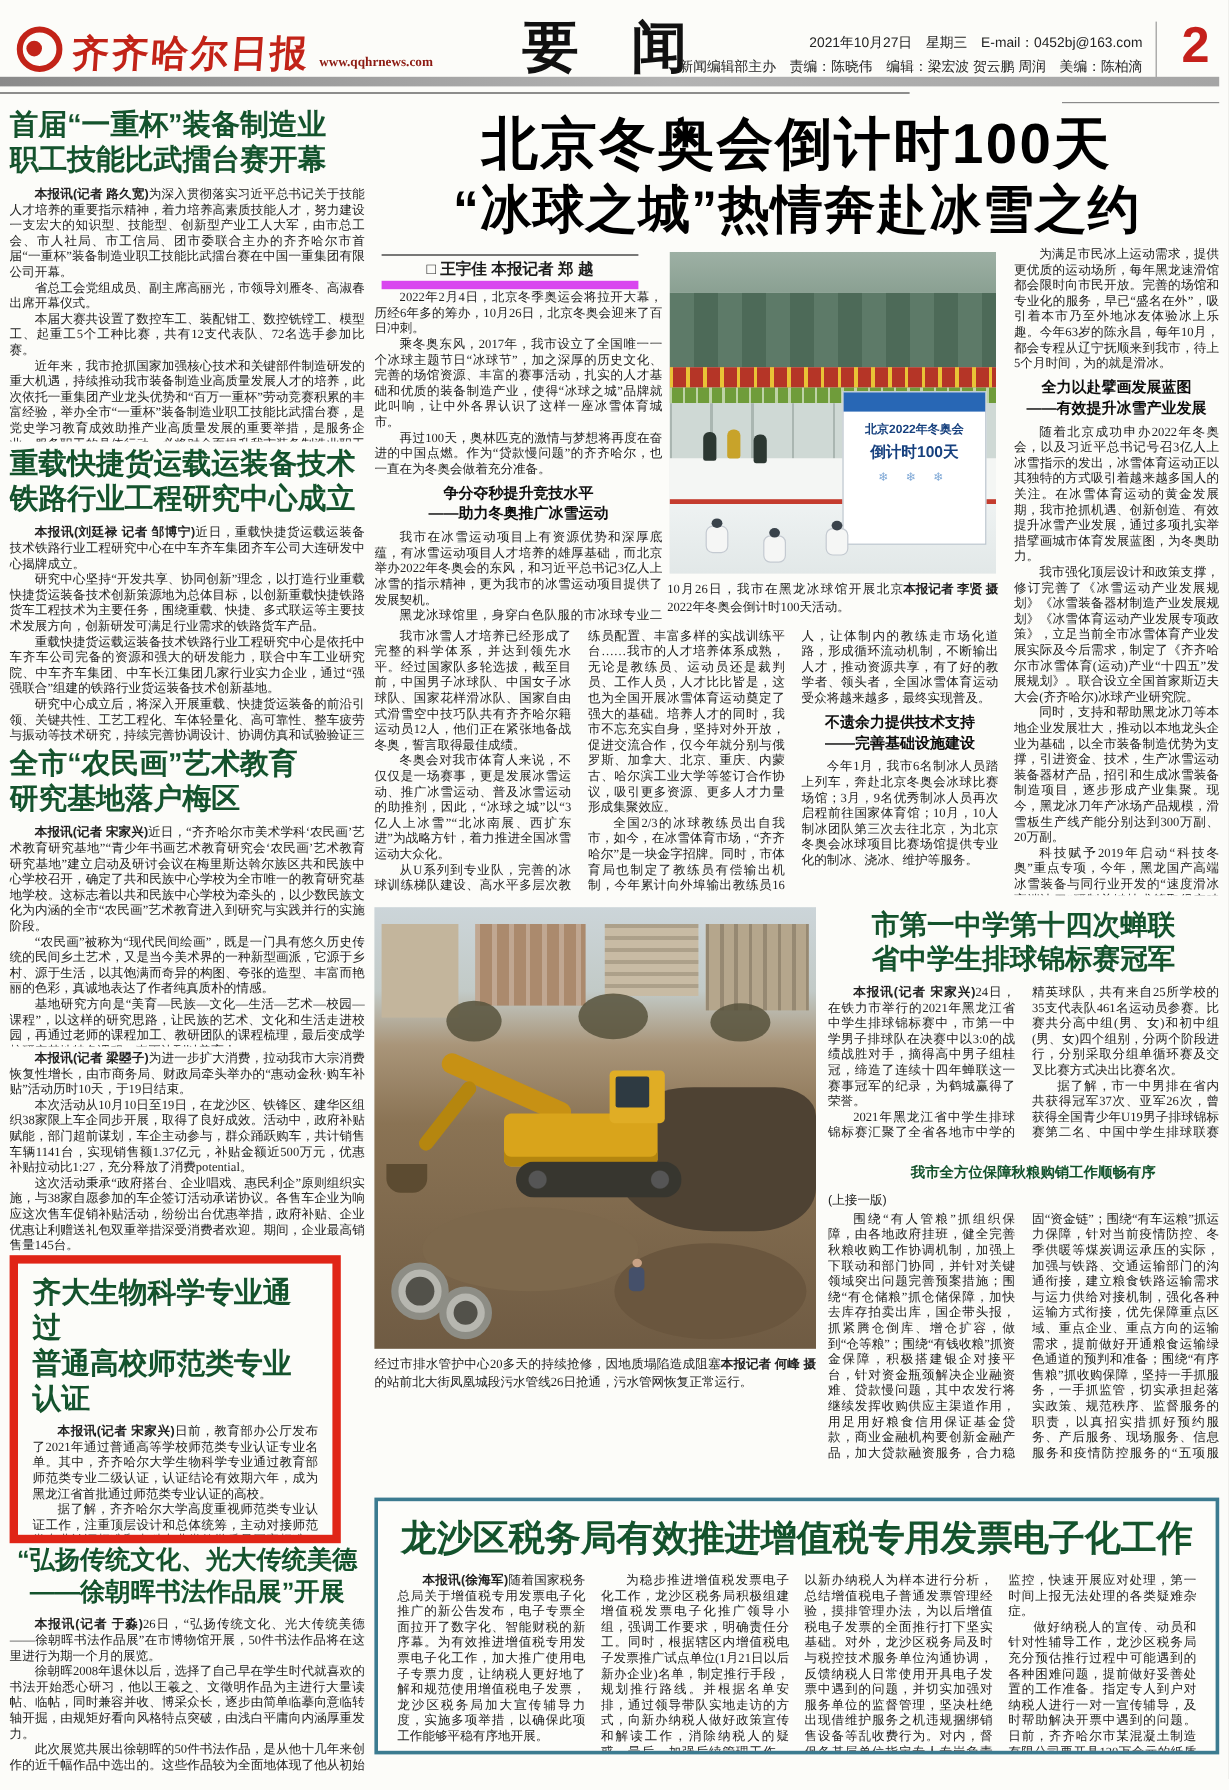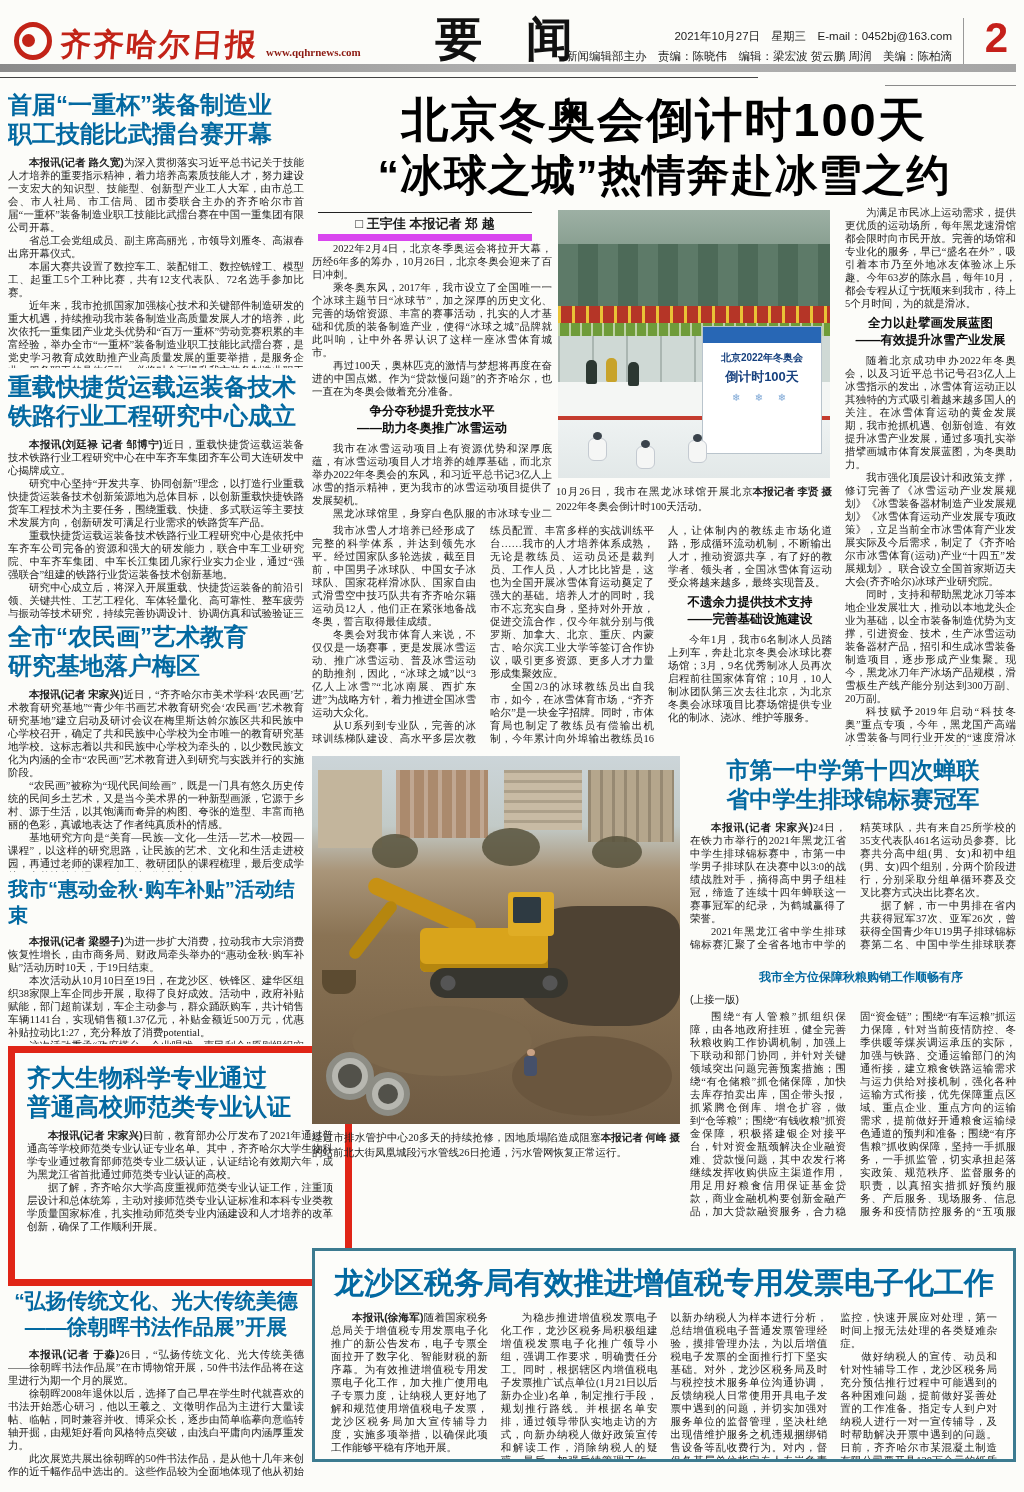--- a/index.html
+++ b/index.html
@@ -19,21 +19,21 @@
               font-family:"Liberation Sans",sans-serif;}
   .vrule{position:absolute;right:60px;top:18px;width:1px;height:50px;background:#999;}
   .page-num{position:absolute;right:16px;top:14px;font-family:"Liberation Sans",sans-serif;
             font-weight:bold;font-size:42px;color:#c5201b;}
   .gray-bar{position:absolute;left:0;top:64px;width:1016px;height:8px;
             background:linear-gradient(90deg,#8a8a8a,#b3b3b3 55%,#a5a5a5);}
   .thin-line{position:absolute;left:0;top:77px;width:758px;height:1px;background:#444;}
   .thin-line-right{position:absolute;left:885px;top:85px;width:131px;height:1px;background:#8a8a8a;}
   
   .art{overflow:hidden;}
-  .headline{font-family:"Liberation Sans",sans-serif;font-weight:bold;color:#0369a1;
+  .headline{font-family:"Liberation Sans",sans-serif;font-weight:bold;color:#14532d;
             white-space:pre-line;margin:0 0 7px 0;}
   .h24{font-size:24px;line-height:1.22;}
   .h21{font-size:21px;line-height:1.25;}
   .h20{font-size:20px;line-height:1.3;}
   .h-center{text-align:center;}
   .body-text p{margin:0;text-align:justify;text-indent:2em;font-size:10.5px;line-height:13px;color:#222;}
   .body-text p b{font-family:"Liberation Sans",sans-serif;}
   .body-text h4{margin:5px 0;text-indent:0;text-align:center;white-space:pre-line;
                 font-family:"Liberation Sans",sans-serif;font-size:12.5px;line-height:1.35;color:#0d0d0d;}
   .cols2{column-count:2;column-gap:14px;}
@@ -147,29 +147,28 @@
     <h2 class="headline h24">全市“农民画”艺术教育
 研究基地落户梅区</h2>
     <div class="body-text">
         <p><b>本报讯(记者 宋家兴)</b>近日，“齐齐哈尔市美术学科‘农民画’艺术教育研究基地”“青少年书画艺术教育研究会‘农民画’艺术教育研究基地”建立启动及研讨会议在梅里斯达斡尔族区共和民族中心学校召开，确定了共和民族中心学校为全市唯一的教育研究基地学校。这标志着以共和民族中心学校为牵头的，以少数民族文化为内涵的全市“农民画”艺术教育进入到研究与实践并行的实施阶段。</p>
         <p>“农民画”被称为“现代民间绘画”，既是一门具有悠久历史传统的民间乡土艺术，又是当今美术界的一种新型画派，它源于乡村、源于生活，以其饱满而奇异的构图、夸张的造型、丰富而艳丽的色彩，真诚地表达了作者纯真质朴的情感。</p>
         <p>基地研究方向是“美育—民族—文化—生活—艺术—校园—课程”，以这样的研究思路，让民族的艺术、文化和生活走进校园，再通过老师的课程加工、教研团队的课程梳理，最后变成学校研究基地特色课程，真正达到以美育人。</p>
       </div>
   </section>
 
   <section class="abs art" style="left:8px;top:876px;width:296px;height:168px;">
-    <h2 class="headline h20">我市“惠动金秋·购车补贴”活动结束</h2>
     <div class="body-text">
         <p><b>本报讯(记者 梁曌子)</b>为进一步扩大消费，拉动我市大宗消费恢复性增长，由市商务局、财政局牵头举办的“惠动金秋·购车补贴”活动历时10天，于19日结束。</p>
         <p>本次活动从10月10日至19日，在龙沙区、铁锋区、建华区组织38家限上车企同步开展，取得了良好成效。活动中，政府补贴赋能，部门超前谋划，车企主动参与，群众踊跃购车，共计销售车辆1141台，实现销售额1.37亿元，补贴金额近500万元，优惠补贴拉动比1:27，充分释放了消费potential。</p>
         <p>这次活动秉承“政府搭台、企业唱戏、惠民利企”原则组织实施，与38家自愿参加的车企签订活动承诺协议。各售车企业为响应这次售车促销补贴活动，纷纷出台优惠举措，政府补贴、企业优惠让利赠送礼包双重举措深受消费者欢迎。期间，企业最高销售量145台。</p>
       </div>
   </section>
 
-  <section class="abs art red-box" style="left:8px;top:1046px;width:344px;height:240px;">
+  <section class="abs art red-box" style="left:8px;top:1046px;width:276px;height:240px;">
     <h2 class="headline h24">齐大生物科学专业通过
 普通高校师范类专业认证</h2>
     <div class="body-text">
         <p><b>本报讯(记者 宋家兴)</b>日前，教育部办公厅发布了2021年通过普通高等学校师范类专业认证专业名单。其中，齐齐哈尔大学生物科学专业通过教育部师范类专业二级认证，认证结论有效期六年，成为黑龙江省首批通过师范类专业认证的高校。</p>
         <p>据了解，齐齐哈尔大学高度重视师范类专业认证工作，注重顶层设计和总体统筹，主动对接师范类专业认证标准和本科专业类教学质量国家标准，扎实推动师范类专业内涵建设和人才培养的改革创新，确保了工作顺利开展。</p>
       </div>
   </section>
 
   <section class="abs art" style="left:8px;top:1288px;width:296px;height:188px;">
     <h2 class="headline h21 h-center">“弘扬传统文化、光大传统美德

